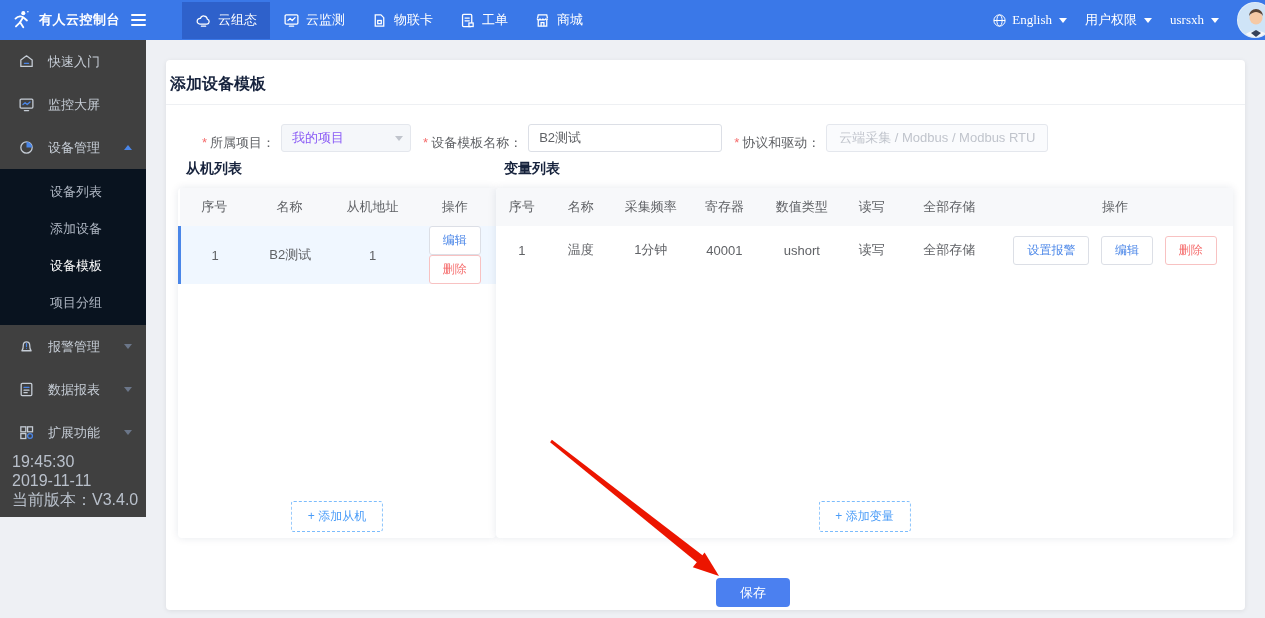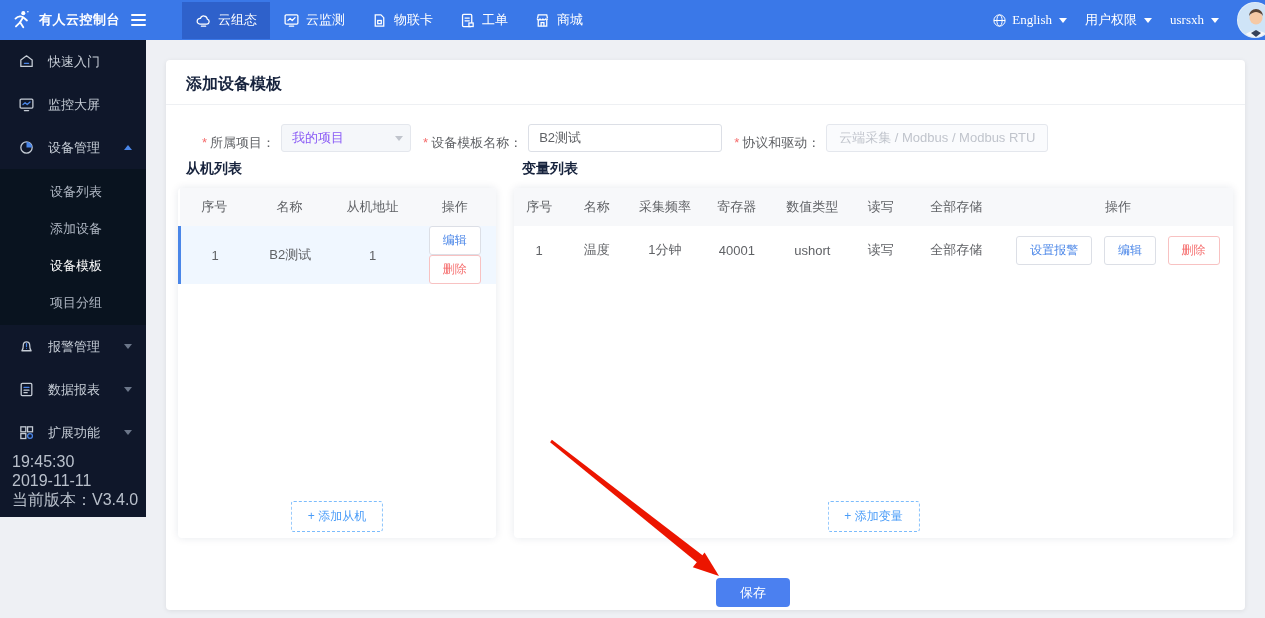--- a/index.html
+++ b/index.html
@@ -18,51 +18,51 @@
   .nav-item.active { background:#2e61cb; }
   .top-right { margin-left:auto; display:flex; align-items:center; gap:8px; padding-right:0; }
   .tr-item { display:flex; align-items:center; gap:5px; font-size:13px; cursor:pointer; margin-right:10px; white-space:nowrap; }
   .caret-down { display:inline-block; width:0; height:0; border-left:4px solid transparent;
     border-right:4px solid transparent; border-top:5px solid #fff; margin-left:2px; }
   .avatar { width:36px; height:36px; border-radius:50%; overflow:hidden; flex:0 0 auto;
     margin-right:-8px; border:1px solid rgba(255,255,255,.4); background:#cfe4f7; cursor:pointer; }
 
   
   .sidebar { position:absolute; left:0; top:40px; width:146px; height:477px;
-    background:#0f172a; color:#c6cdd6; font-size:13px; }
+    background:#404040; color:#c6cdd6; font-size:13px; }
   .side-item { height:43px; display:flex; align-items:center; gap:13px; padding-left:18px; cursor:pointer; }
   .side-item .lbl { flex:1; }
   .side-caret { margin-right:14px; width:0; height:0; border-left:4px solid transparent; border-right:4px solid transparent; }
   .cu { border-bottom:5px solid #4a86e8; }
   .cd { border-top:5px solid #6b7689; }
   .submenu { background:#09131f; padding:4px 0; }
   .sub-item { height:37px; line-height:37px; padding-left:50px; cursor:pointer; color:#aeb6c2; }
   .sub-item.active { color:#ffffff; }
   .side-footer { position:absolute; left:12px; bottom:8px; font-size:16px; color:#b9c0cb; line-height:19px; }
 
   
   .main { position:absolute; left:146px; top:40px; width:1119px; height:578px; background:#eef0f4; }
   .card { position:relative; margin:20px 20px 0 20px; width:1079px; height:550px; background:#fff;
     border-radius:4px; box-shadow:0 1px 5px rgba(0,0,0,.08); }
-  .card-title { height:45px; line-height:48px; padding:0 20px; font-size:16px; font-weight:bold;
+  .card-title { height:45px; line-height:48px; padding:0 4px; font-size:16px; font-weight:bold;
     color:#17233d; border-bottom:1px solid #eef0f3; }
   .form-row { height:47px; display:flex; align-items:flex-end; padding:0 36px; font-size:13px; color:#606266; }
   .req { color:#f56c6c; margin-right:3px; }
   .fld-label { white-space:nowrap; }
   .sel-box { position:relative; width:130px; margin:0 12px 0 6px; }
   .sel-box input { width:130px; height:28px; background:#f5f7fa; border:1px solid #e4e7ed; border-radius:3px;
     color:#8b5cf6; font-size:13px; padding:0 22px 0 10px; font-family:inherit; }
   .sel-caret { position:absolute; right:8px; top:12px; width:0; height:0; border-left:4px solid transparent;
     border-right:4px solid transparent; border-top:5px solid #c0c4cc; }
   .txt-input { width:194px; height:28px; border:1px solid #dcdfe6; border-radius:3px; color:#606266;
     font-size:13px; padding:0 10px; margin:0 12px 0 6px; font-family:inherit; }
   .proto-box { height:28px; line-height:26px; background:#fafbfd; border:1px solid #e4e7ed; border-radius:3px;
     color:#c0c4cc; font-size:13px; padding:0 12px; margin-left:6px; white-space:nowrap; }
 
-  .columns { display:flex; gap:18px; padding:0 12px; }
+  .columns { display:flex; padding:0 12px; }
   .col-left { width:318px; flex:0 0 auto; }
   .col-right { flex:1; }
   .section-title { font-size:14px; font-weight:bold; color:#17233d; margin:8px 0 10px 8px; }
   .panel { position:relative; height:350px; background:#fff; border-radius:4px;
     box-shadow:0 0 8px rgba(15,40,77,.10); overflow:hidden; }
   table { width:100%; border-collapse:collapse; font-size:13px; color:#606266; table-layout:fixed; }
   thead th { height:38px; background:#f7f8fa; font-weight:normal; color:#606266; text-align:center; }
   tbody td { height:48px; text-align:center; color:#606266; }
   tr.selected td { background:#f0f7ff; }
   tr.selected td:first-child { border-left:3px solid #4a86e8; }

